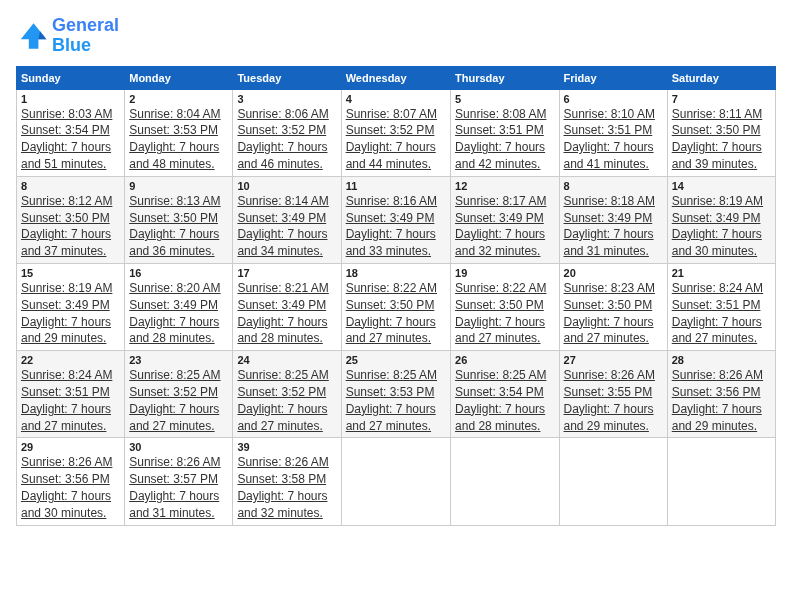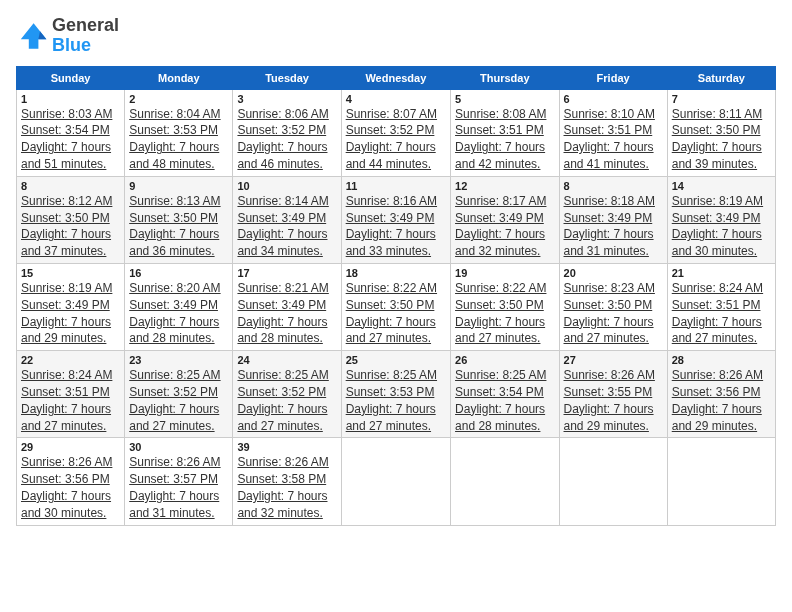--- a/index.html
+++ b/index.html
@@ -25,21 +25,21 @@
       display: flex;
       align-items: center;
     }
     .logo-text {
       font-size: 18px;
       font-weight: bold;
       color: #333;
       line-height: 1.1;
     }
     .logo-text span {
-      color: #404040;
+      color: #3b82f6;
     }
     .logo-icon {
       width: 32px;
       height: 32px;
       margin-right: 4px;
     }
     .title-block {
       text-align: right;
     }
     .calendar-title {
@@ -53,21 +53,21 @@
     }
     .calendar {
       width: 100%;
       border-collapse: collapse;
       font-size: 9px;
     }
     .calendar th {
       background-color: #1565C0;
       color: #fff;
       padding: 5px 4px;
-      text-align: center;
+      text-align: left;
       font-size: 11px;
       font-weight: bold;
       border: 1px solid #1565C0;
     }
     .calendar td {
       border: 1px solid #ccc;
       vertical-align: top;
       padding: 3px 4px;
       width: 113px;
       height: 86px;

